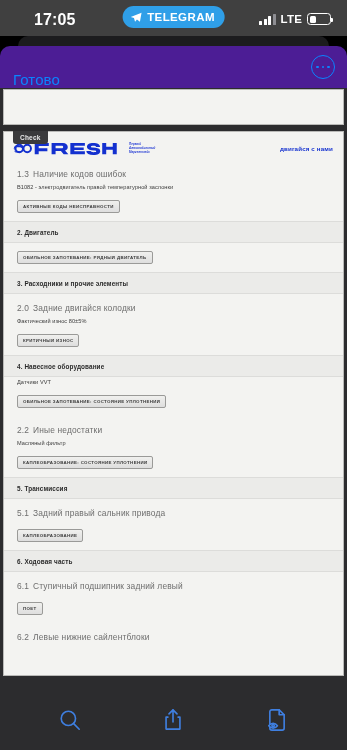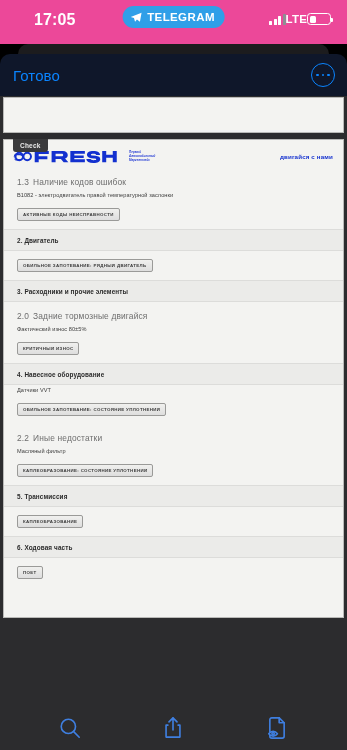--- a/index.html
+++ b/index.html
@@ -6,22 +6,22 @@
   html, body {
     width: 347px; height: 750px;
     background: #000;
     font-family: "Liberation Sans", sans-serif;
     overflow: hidden;
   }
 
   
   .status-bar {
     position: relative;
-    height: 44px;
-    background: #ec4899;
+    height: 36px;
+    background: #404040;
     display: flex;
     align-items: center;
     color: #fff;
   }
   .status-time {
     position: absolute;
     left: 34px; top: 11px;
     font-size: 16px;
     font-weight: 700;
     letter-spacing: 0.1px;
@@ -43,20 +43,21 @@
     font-weight: 700;
     color: #fff;
     letter-spacing: 0.4px;
   }
   .tg-plane { width: 13px; height: 13px; display:block; }
   .status-right {
     position: absolute;
     right: 16px; top: 13px;
     display: flex;
     align-items: center;
+    gap: 5px;
   }
   .bars { display: flex; align-items: flex-end; gap: 1.5px; height: 11px; }
   .bars i { display:block; width: 3px; background: #fff; border-radius: 0.5px; }
   .bars i:nth-child(1){ height: 4px; }
   .bars i:nth-child(2){ height: 6px; }
   .bars i:nth-child(3){ height: 8.5px; }
   .bars i:nth-child(4){ height: 11px; background:#8e8e93; }
   .lte { font-size: 11.5px; font-weight: 700; color:#fff; letter-spacing:0.2px; }
   .battery {
     width: 24px; height: 12px;
@@ -79,24 +80,24 @@
 
   
   .sheet-peek {
     height: 10px;
     margin: 0 18px;
     background: #1c1c1e;
     border-radius: 10px 10px 0 0;
   }
   .nav-bar {
     height: 42px;
-    background: #0f172a;
+    background: #4c1d95;
     border-radius: 10px 10px 0 0;
     display: flex;
-    align-items: center;
+    align-items: flex-end;
     padding: 0 13px;
     position: relative;
   }
   .nav-done {
     font-size: 15px;
     color: #0a84ff;
     font-weight: 400;
     letter-spacing: 0.1px;
   }
   .nav-title {
@@ -318,21 +319,21 @@
         <span class="badge">АКТИВНЫЕ КОДЫ НЕИСПРАВНОСТИ</span>
       </div>
 
       <div class="sec-head">2. Двигатель</div>
       <div class="badge-wrap">
         <span class="badge">ОБИЛЬНОЕ ЗАПОТЕВАНИЕ: РЯДНЫЙ ДВИГАТЕЛЬ</span>
       </div>
 
       <div class="sec-head">3. Расходники и прочие элементы</div>
       <div class="item-title">
-        <span class="num">2.0</span><span>Задние тормозные двигайся</span>
+        <span class="num">2.0</span><span>Задние двигайся колодки</span>
       </div>
       <div class="item-note">Фактический износ 80±5%</div>
       <div class="badge-wrap">
         <span class="badge">КРИТИЧНЫЙ ИЗНОС</span>
       </div>
 
       <div class="sec-head">4. Навесное оборудование</div>
       <div class="item-note">Датчики VVT</div>
       <div class="badge-wrap">
         <span class="badge">ОБИЛЬНОЕ ЗАПОТЕВАНИЕ: СОСТОЯНИЕ УПЛОТНЕНИЙ</span>
@@ -340,29 +341,38 @@
 
       <div class="item-title">
         <span class="num">2.2</span><span>Иные недостатки</span>
       </div>
       <div class="item-note">Масляный фильтр</div>
       <div class="badge-wrap">
         <span class="badge">КАПЛЕОБРАЗОВАНИЕ: СОСТОЯНИЕ УПЛОТНЕНИЙ</span>
       </div>
 
       <div class="sec-head">5. Трансмиссия</div>
+      <div class="item-title">
+        <span class="num">5.1</span><span>Задний правый сальник привода</span>
+      </div>
       <div class="badge-wrap">
         <span class="badge">КАПЛЕОБРАЗОВАНИЕ</span>
       </div>
 
       <div class="sec-head">6. Ходовая часть</div>
+      <div class="item-title">
+        <span class="num">6.1</span><span>Ступичный подшипник задний левый</span>
+      </div>
       <div class="badge-wrap">
         <span class="badge">ПОЁТ</span>
       </div>
 
+      <div class="item-title">
+        <span class="num">6.2</span><span>Левые нижние сайлентблоки</span>
+      </div>
       <div style="height:22px"></div>
     </div>
   </div>
 
 </div>
 
 <div class="toolbar">
   <div class="tool-btn">
     <svg width="26" height="26" viewBox="0 0 24 24" fill="none" stroke="#3f7fe0" stroke-width="1.5" stroke-linecap="round">
       <circle cx="10.5" cy="10.5" r="6.6"></circle>

